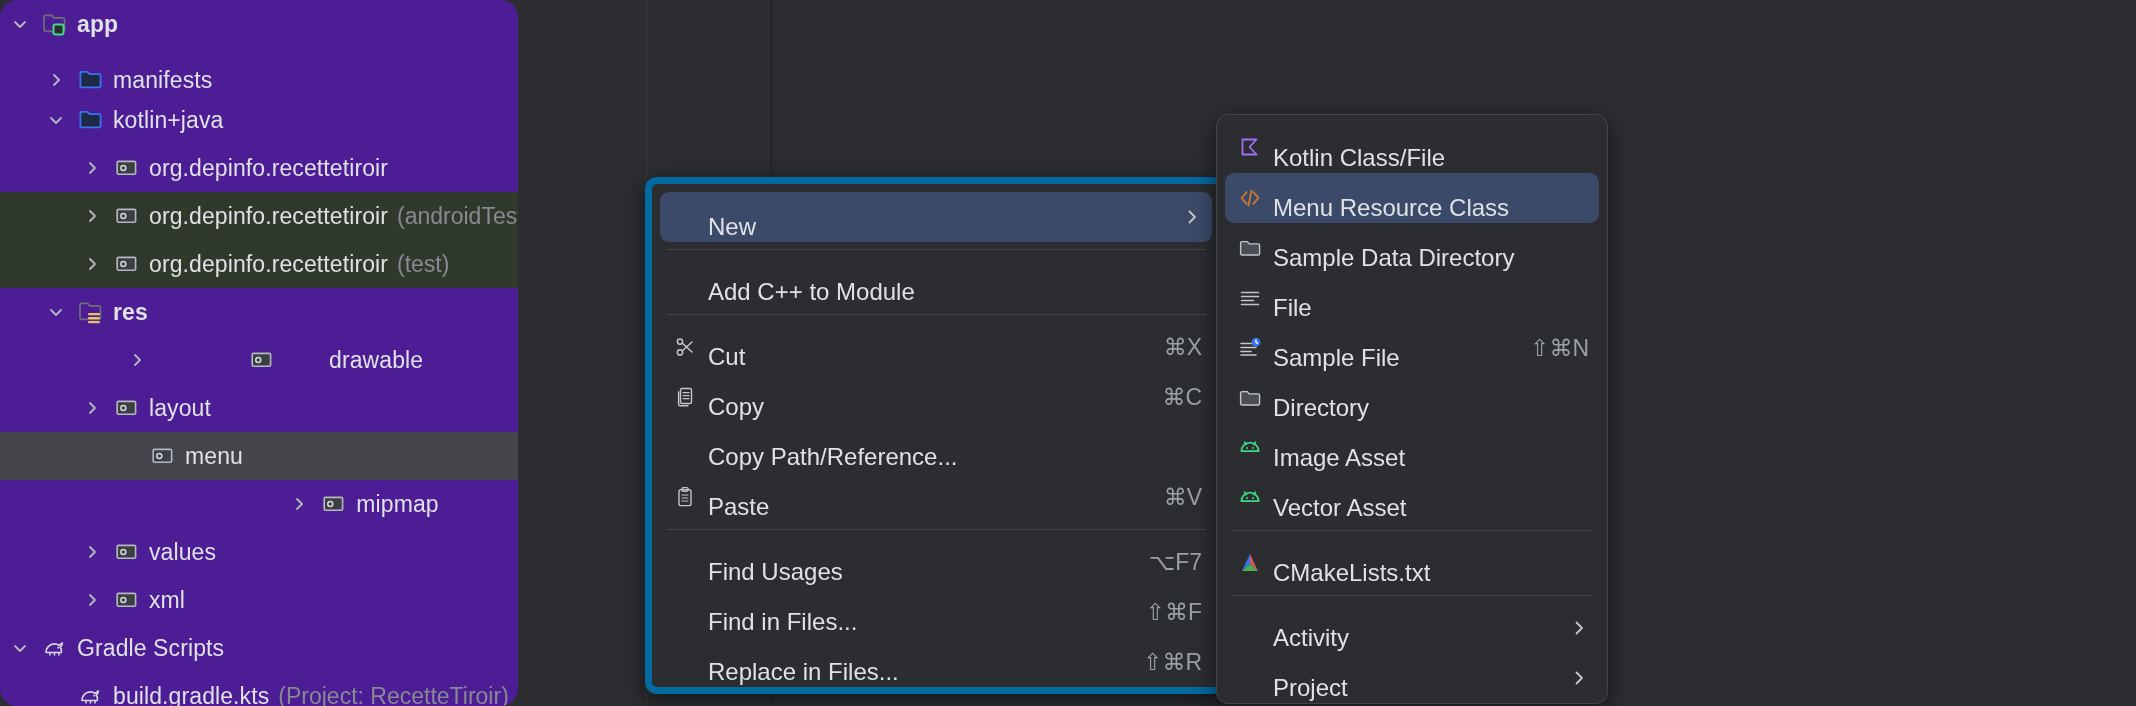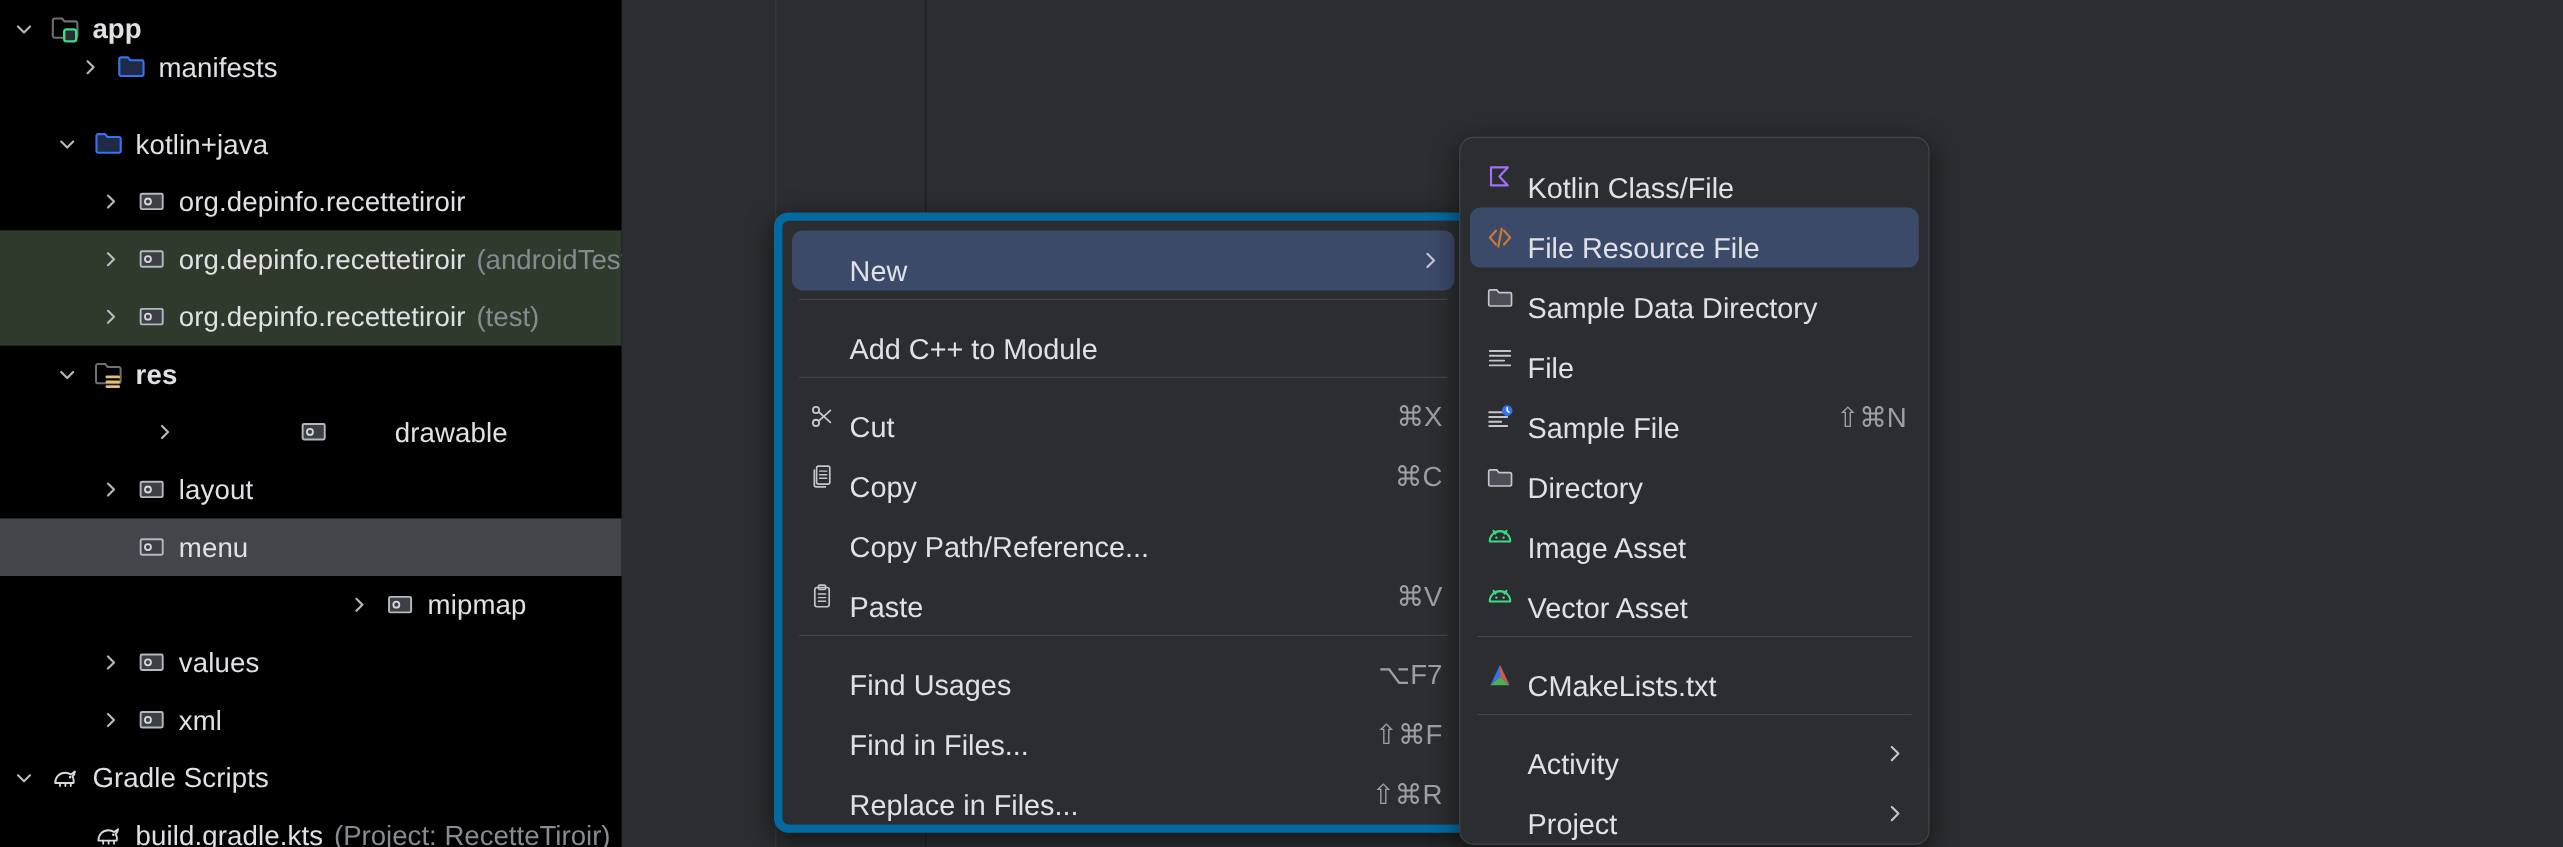--- a/index.html
+++ b/index.html
@@ -9,21 +9,21 @@
     color:#dfe1e5;
     -webkit-font-smoothing:antialiased;
   }
 
   
   #root{position:absolute;inset:0;background:#2b2d30;}
 
   
   #tree-panel{
     position:absolute;left:0;top:0;width:518px;height:706px;
-    background:#000000;overflow:hidden;
+    background:#4c1d95;overflow:hidden;border-radius:17px;
   }
   #tree-divider{
     position:absolute;left:646px;top:0;width:1px;height:706px;
     background:#393b40;
   }
   #editor-divider{
     position:absolute;left:771px;top:0;width:1px;height:706px;
     background:#1e1f22;
   }
   .row{
@@ -90,21 +90,21 @@
             <path d="M5 8 L10 13 L15 8" fill="none" stroke="#b4b8bf" stroke-width="1.8" stroke-linecap="round" stroke-linejoin="round"></path>
           </svg>
         </div>
         <div style="flex: 0 0 12px;"></div>
         <div class="ficon"><svg xmlns="http://www.w3.org/2000/svg" width="26" height="26" viewBox="0 0 26 26">
             <path d="M2 6 a1.6 1.6 0 0 1 1.6-1.6 h6.1 l2 2.4 h9.2 a1.6 1.6 0 0 1 1.6 1.6 v10.4 a1.6 1.6 0 0 1 -1.6 1.6 h-17.3 a1.6 1.6 0 0 1 -1.6 -1.6 z" fill="none" stroke="#6e7076" stroke-width="1.7"></path>
             <rect x="11.5" y="13.5" width="10" height="10" rx="2" fill="#2b2d30" stroke="#3ddc84" stroke-width="2"></rect>
           </svg></div>
         <span class="label bold">app</span>
       </div>
-      <div class="row" style="top: 32px; margin-left: 19px;">
+      <div class="row" style="top: 56px;">
         <div style="width: 46px; flex: 0 0 46px;"></div>
         <div class="arrow">
           <svg xmlns="http://www.w3.org/2000/svg" width="20" height="20" viewBox="0 0 20 20">
             <path d="M8 5 L13 10 L8 15" fill="none" stroke="#b4b8bf" stroke-width="1.8" stroke-linecap="round" stroke-linejoin="round"></path>
           </svg>
         </div>
         <div style="flex: 0 0 12px;"></div>
         <div class="ficon"><svg xmlns="http://www.w3.org/2000/svg" width="26" height="26" viewBox="0 0 26 26">
             <path d="M2.4 6.2 a1.4 1.4 0 0 1 1.4-1.4 h5.7 l2 2.4 h9.7 a1.4 1.4 0 0 1 1.4 1.4 v10.3 a1.4 1.4 0 0 1 -1.4 1.4 h-17.4 a1.4 1.4 0 0 1 -1.4 -1.4 z" fill="#1e2a46" stroke="#3574f0" stroke-width="1.8"></path>
           </svg></div>
@@ -204,21 +204,21 @@
             <path d="M8 5 L13 10 L8 15" fill="none" stroke="#b4b8bf" stroke-width="1.8" stroke-linecap="round" stroke-linejoin="round"></path>
           </svg>
         </div>
         <div style="flex: 0 0 12px;"></div>
         <div class="ficon"><svg xmlns="http://www.w3.org/2000/svg" width="26" height="26" viewBox="0 0 26 26">
             <path d="M3.2 7.6 a1.2 1.2 0 0 1 1.2-1.2 h16 a1.2 1.2 0 0 1 1.2 1.2 v10.5 a1.2 1.2 0 0 1 -1.2 1.2 h-16 a1.2 1.2 0 0 1 -1.2 -1.2 z" fill="#3c3f43" stroke="#b4b8bf" stroke-width="1.6"></path>
             <circle cx="9.3" cy="12.9" r="2.5" fill="none" stroke="#d6d9de" stroke-width="1.5"></circle>
           </svg></div>
         <span class="label">layout</span>
       </div>
-      <div class="row sel-grey" style="top: 432px;">
+      <div class="row sel-grey" style="top: 432px; padding-left: 36px;">
         <div style="width: 82px; flex: 0 0 82px;"></div>
         <div class="arrow"></div>
         <div style="flex: 0 0 12px;"></div>
         <div class="ficon"><svg xmlns="http://www.w3.org/2000/svg" width="26" height="26" viewBox="0 0 26 26">
             <path d="M3.2 7.6 a1.2 1.2 0 0 1 1.2-1.2 h16 a1.2 1.2 0 0 1 1.2 1.2 v10.5 a1.2 1.2 0 0 1 -1.2 1.2 h-16 a1.2 1.2 0 0 1 -1.2 -1.2 z" fill="#3c3f43" stroke="#b4b8bf" stroke-width="1.6"></path>
             <circle cx="9.3" cy="12.9" r="2.5" fill="none" stroke="#d6d9de" stroke-width="1.5"></circle>
           </svg></div>
         <span class="label">menu</span>
       </div>
       <div class="row" style="top: 480px; justify-content: center;">
@@ -374,21 +374,21 @@
         <span class="cm-label">Kotlin Class/File</span>
       </div>
       <div class="cm-item highlight">
         <div class="cm-ic">
           <svg xmlns="http://www.w3.org/2000/svg" width="24" height="24" viewBox="0 0 24 24">
             <path d="M8.6 6.2 L3.6 12 L8.6 17.8" fill="none" stroke="#cc7832" stroke-width="1.9" stroke-linecap="round" stroke-linejoin="round"></path>
             <path d="M15.4 6.2 L20.4 12 L15.4 17.8" fill="none" stroke="#cc7832" stroke-width="1.9" stroke-linecap="round" stroke-linejoin="round"></path>
             <path d="M13.4 4.6 L10.6 19.4" stroke="#cc7832" stroke-width="1.9" stroke-linecap="round"></path>
           </svg>
         </div>
-        <span class="cm-label">File Resource File</span>
+        <span class="cm-label">Menu Resource Class</span>
       </div>
       <div class="cm-item">
         <div class="cm-ic">
           <svg xmlns="http://www.w3.org/2000/svg" width="24" height="24" viewBox="0 0 24 24">
             <path d="M2.6 7 a1.4 1.4 0 0 1 1.4-1.4 h5.3 l1.9 2.3 h9 a1.4 1.4 0 0 1 1.4 1.4 v8.3 a1.4 1.4 0 0 1 -1.4 1.4 h-16.2 a1.4 1.4 0 0 1 -1.4 -1.4 z" fill="#4b4e54" stroke="#c3c7cd" stroke-width="1.4"></path>
           </svg>
         </div>
         <span class="cm-label">Sample Data Directory</span>
       </div>
       <div class="cm-item">

